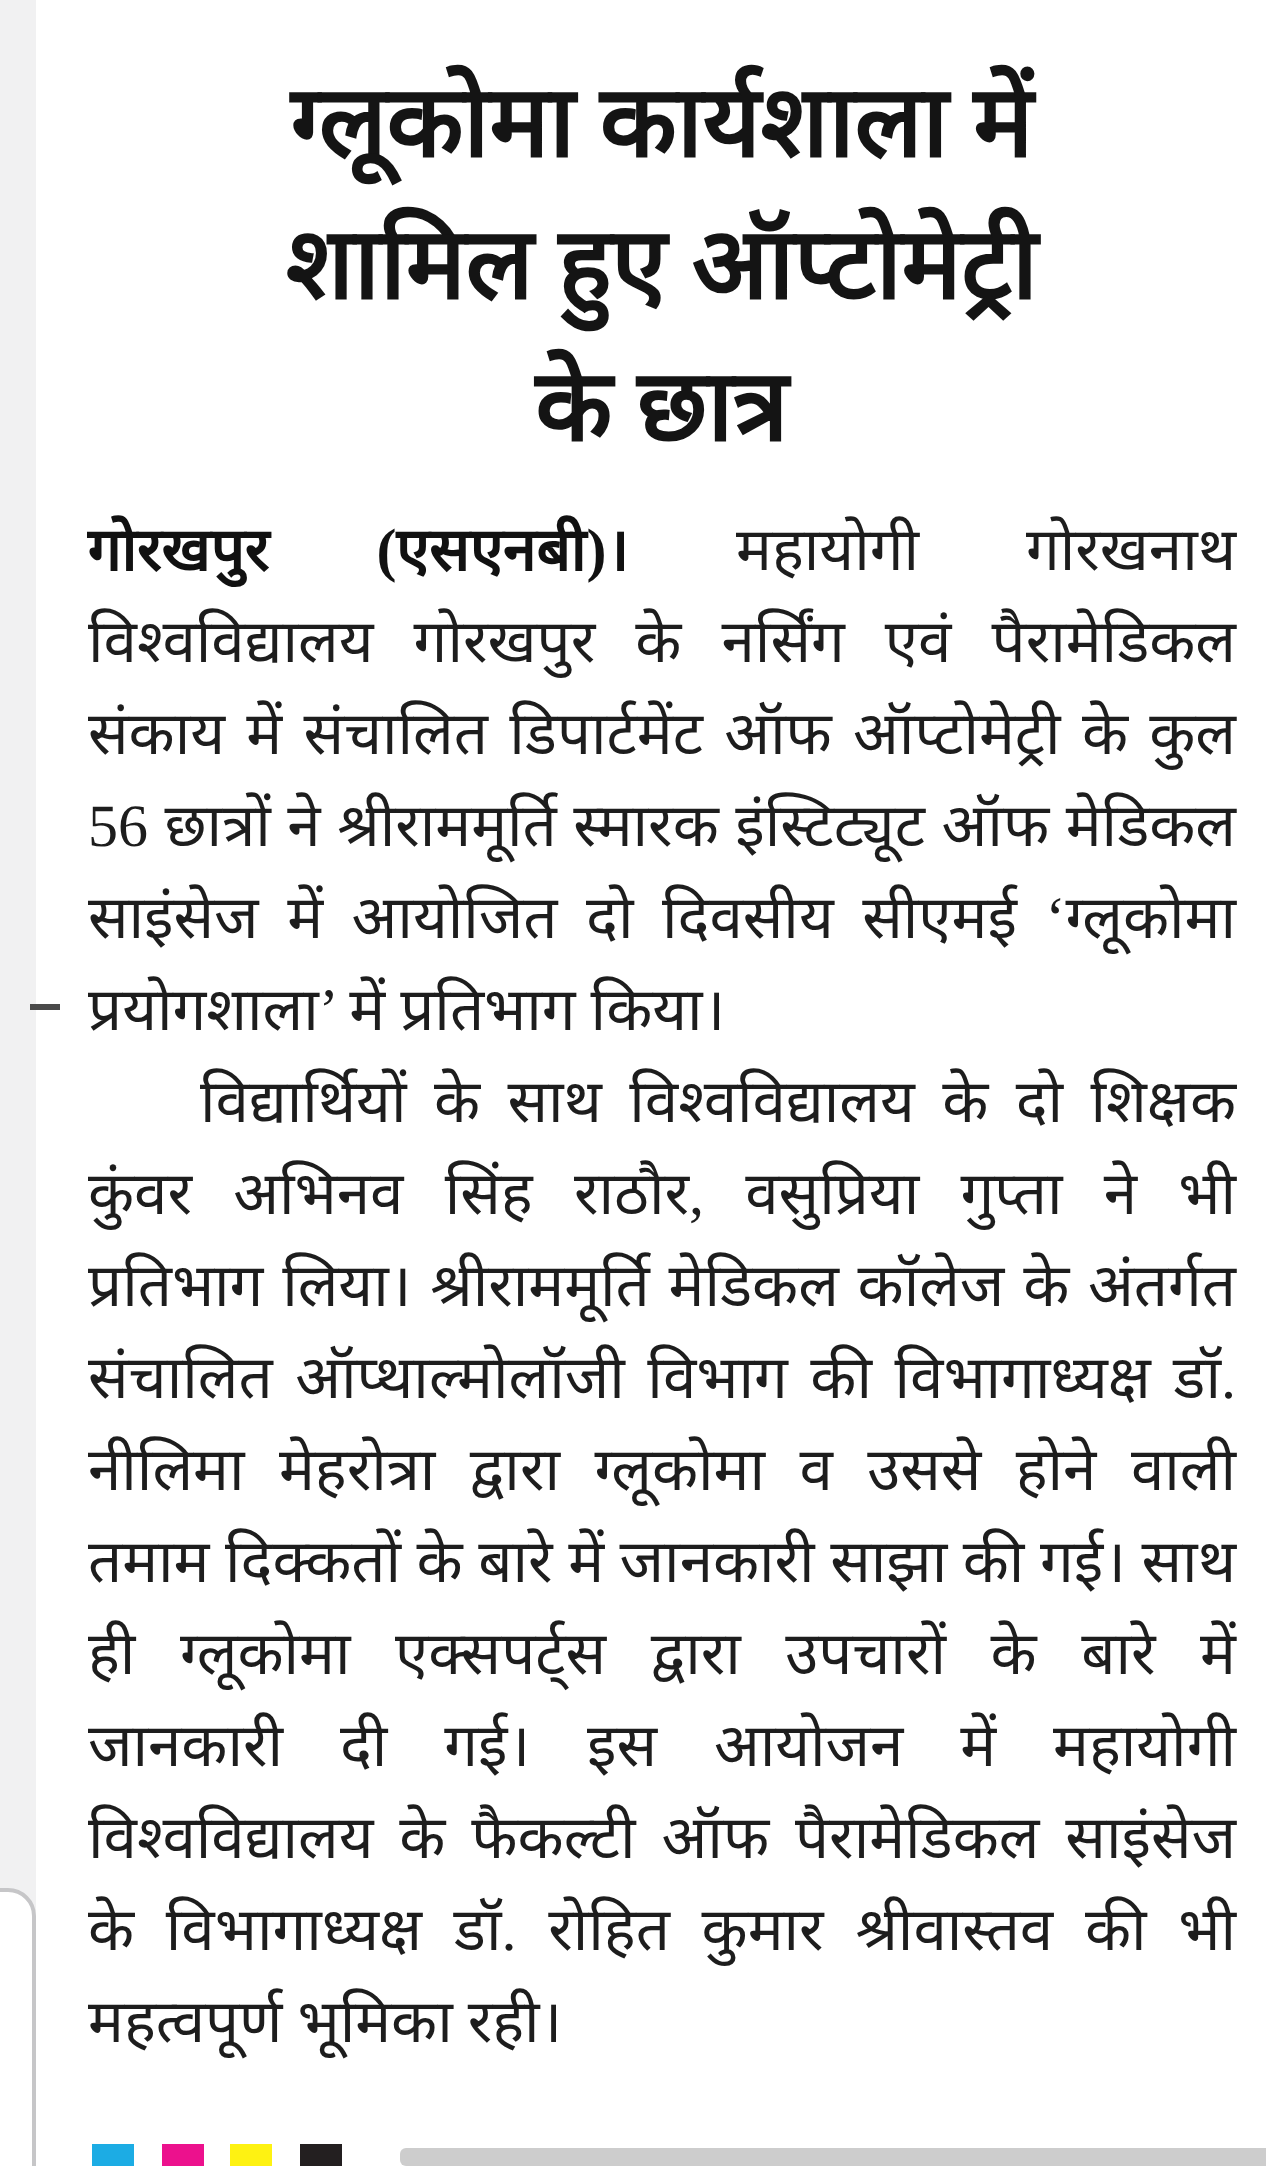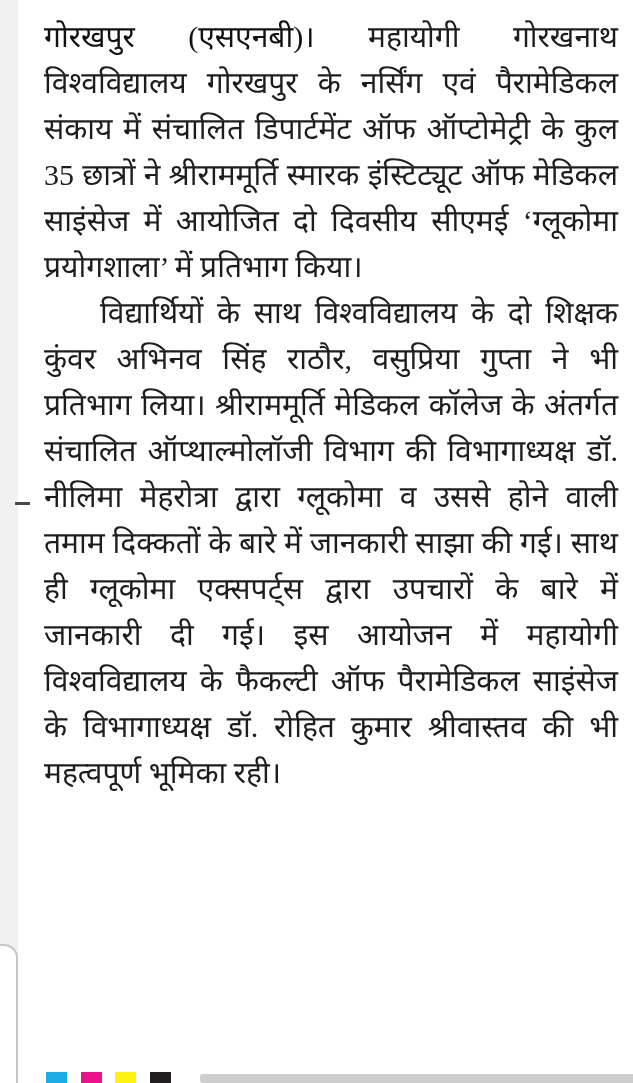--- a/index.html
+++ b/index.html
@@ -40,21 +40,21 @@
   .body-copy{
     margin:0;
     padding-top:14px;
     font-size:30px;
     line-height:46px;
     text-align:justify;
     text-justify:inter-word;
     color:#1d1d1d;
   }
   .body-copy p{margin:0;}
-  .dateline{font-weight:400;color:#111111;}
+  .dateline{font-weight:700;color:#111111;}
   .para2{text-indent:56px;font-family:Liberation Serif, serif;}
   
   .margin-dash{
     position:absolute;left:15px;top:502px;width:15px;height:3px;
     background:#4a4a4a;
   }
   
   .reg-square{
     position:absolute;top:1072px;width:21px;height:11px;
   }
@@ -68,22 +68,27 @@
     background:#cdcdcd;
     border-top-left-radius:3px;border-bottom-left-radius:3px;
   }
 </style>
 </head>
 <body>
 
 <div class="left-strip"></div>
 
 <div class="page">
+  <h1 class="headline">
+    <span>ग्लूकोमा कार्यशाला में</span>
+    <span>शामिल हुए ऑप्टोमेट्री</span>
+    <span>के छात्र</span>
+  </h1>
   <div class="body-copy">
-    <p><span class="dateline">गोरखपुर (एसएनबी)। </span><span>महायोगी गोरखनाथ विश्वविद्यालय गोरखपुर के नर्सिंग एवं पैरामेडिकल संकाय में संचालित डिपार्टमेंट ऑफ ऑप्टोमेट्री के कुल 35 छात्रों ने श्रीराममूर्ति स्मारक इंस्टिट्यूट ऑफ मेडिकल साइंसेज में आयोजित दो दिवसीय सीएमई ‘ग्लूकोमा प्रयोगशाला’ में प्रतिभाग किया।</span></p>
+    <p><span class="dateline">गोरखपुर (एसएनबी)। </span><span>महायोगी गोरखनाथ विश्वविद्यालय गोरखपुर के नर्सिंग एवं पैरामेडिकल संकाय में संचालित डिपार्टमेंट ऑफ ऑप्टोमेट्री के कुल 56 छात्रों ने श्रीराममूर्ति स्मारक इंस्टिट्यूट ऑफ मेडिकल साइंसेज में आयोजित दो दिवसीय सीएमई ‘ग्लूकोमा प्रयोगशाला’ में प्रतिभाग किया।</span></p>
     <p class="para2">विद्यार्थियों के साथ विश्वविद्यालय के दो शिक्षक कुंवर अभिनव सिंह राठौर, वसुप्रिया गुप्ता ने भी प्रतिभाग लिया। श्रीराममूर्ति मेडिकल कॉलेज के अंतर्गत संचालित ऑप्थाल्मोलॉजी विभाग की विभागाध्यक्ष डॉ. नीलिमा मेहरोत्रा द्वारा ग्लूकोमा व उससे होने वाली तमाम दिक्कतों के बारे में जानकारी साझा की गई। साथ ही ग्लूकोमा एक्सपर्ट्स द्वारा उपचारों के बारे में जानकारी दी गई। इस आयोजन में महायोगी विश्वविद्यालय के फैकल्टी ऑफ पैरामेडिकल साइंसेज के विभागाध्यक्ष डॉ. रोहित कुमार श्रीवास्तव की भी महत्वपूर्ण भूमिका रही।</p>
   </div>
 </div>
 
 <div class="margin-dash"></div>
 
 <div class="corner-card"></div>
 
 <div class="reg-square reg-cyan" style="background: rgb(28, 172, 228);"></div>
 <div class="reg-square reg-magenta" style="background: rgb(236, 17, 141);"></div>

